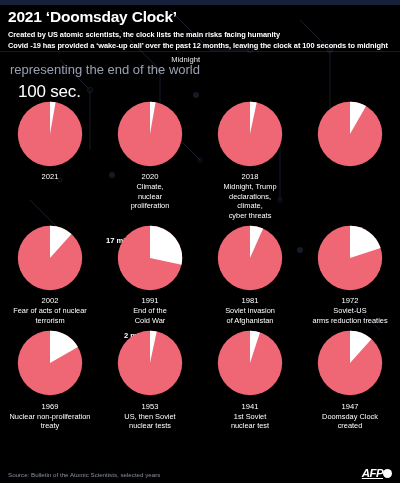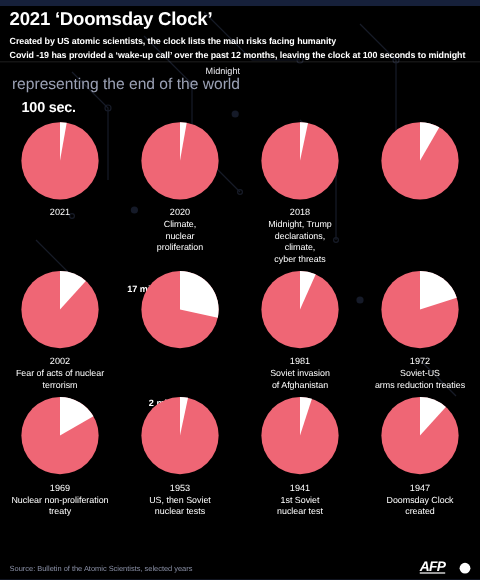--- a/index.html
+++ b/index.html
@@ -80,22 +80,22 @@
   }
   .midnight-desc {
     font-size: 13px;
     color: #9aa0b4;
     line-height: 10px;
   }
   .bigsec {
     position: absolute;
     top: 82px;
     left: 18px;
-    font-size: 12px;
-    font-weight: bold;
+    font-size: 17px;
+    font-weight: normal;
     letter-spacing: -0.2px;
   }
 
   .grid {
     position: absolute;
     top: 96px;
     left: 0;
     width: 400px;
   }
   .row {
@@ -155,21 +155,21 @@
     bottom: 5px;
     font-size: 6.2px;
     color: #8a90a6;
   }
   .afp {
     position: absolute;
     right: 8px;
     bottom: 4px;
     display: flex;
     align-items: center;
-    gap: 12px;
+    gap: 0;
     text-decoration: underline;
   }
   .afp-text {
     font-size: 11.5px;
     font-weight: bold;
     font-style: italic;
     letter-spacing: -0.6px;
     color: #ffffff;
   }
   .afp-dot {
@@ -294,20 +294,25 @@
 terrorism</div>
         </div>
       </div>
       <div class="cell">
         <div class="clock-wrap">
           <svg class="clock" width="70" height="70" viewBox="0 0 100 100">
             <circle cx="50" cy="50" r="46" fill="#ef6675"></circle>
             <path class="wedge" fill="#ffffff" d="M 50 50 L 50.00 4.00 A 46 46 0 0 1 94.99 59.56 Z"></path>
           </svg>
         </div>
+        <div class="caption">
+          <div class="year">1991</div>
+          <div class="desc">End of the
+Cold War</div>
+        </div>
       </div>
       <div class="cell">
         <div class="clock-wrap">
           <svg class="clock" width="70" height="70" viewBox="0 0 100 100">
             <circle cx="50" cy="50" r="46" fill="#ef6675"></circle>
             <path class="wedge" fill="#ffffff" d="M 50 50 L 50.00 4.00 A 46 46 0 0 1 68.71 7.98 Z"></path>
           </svg>
         </div>
         <div class="caption">
           <div class="year">1981</div>

